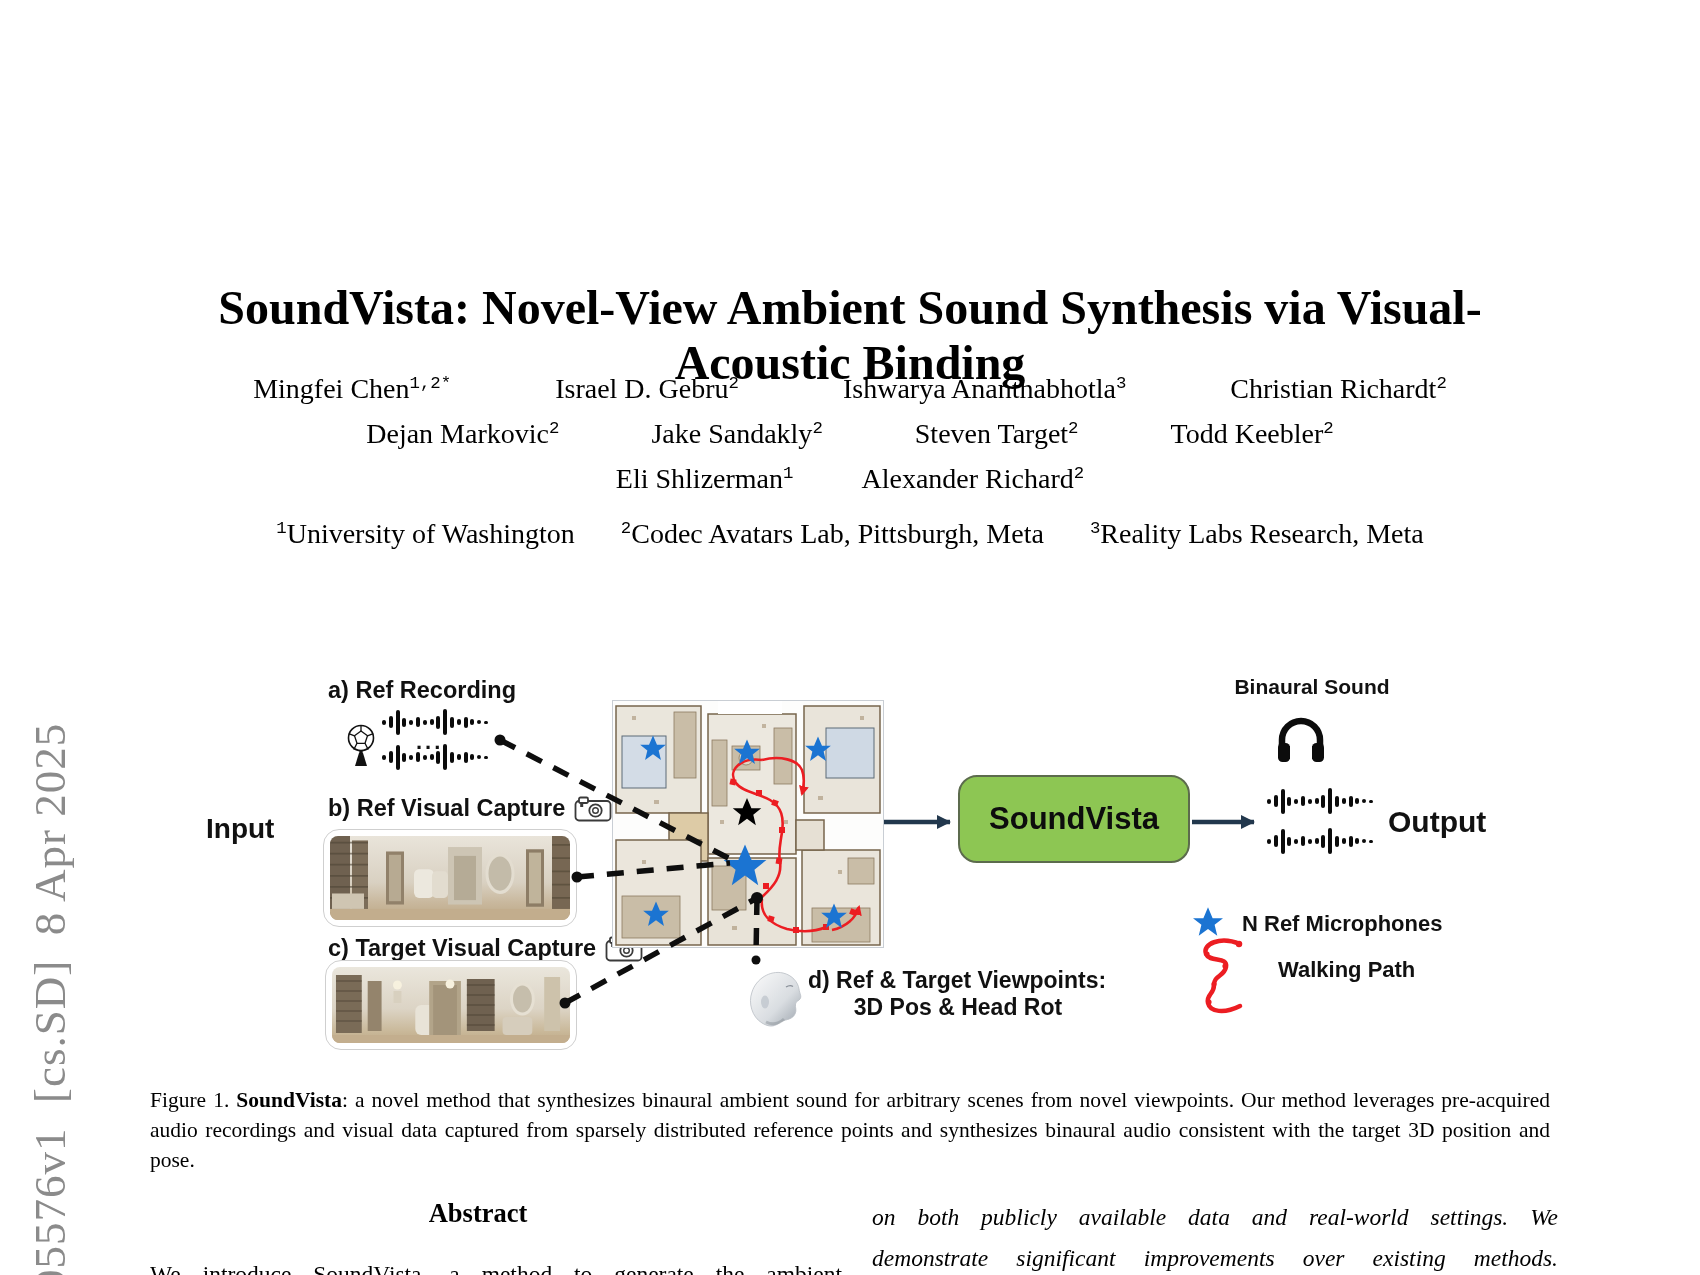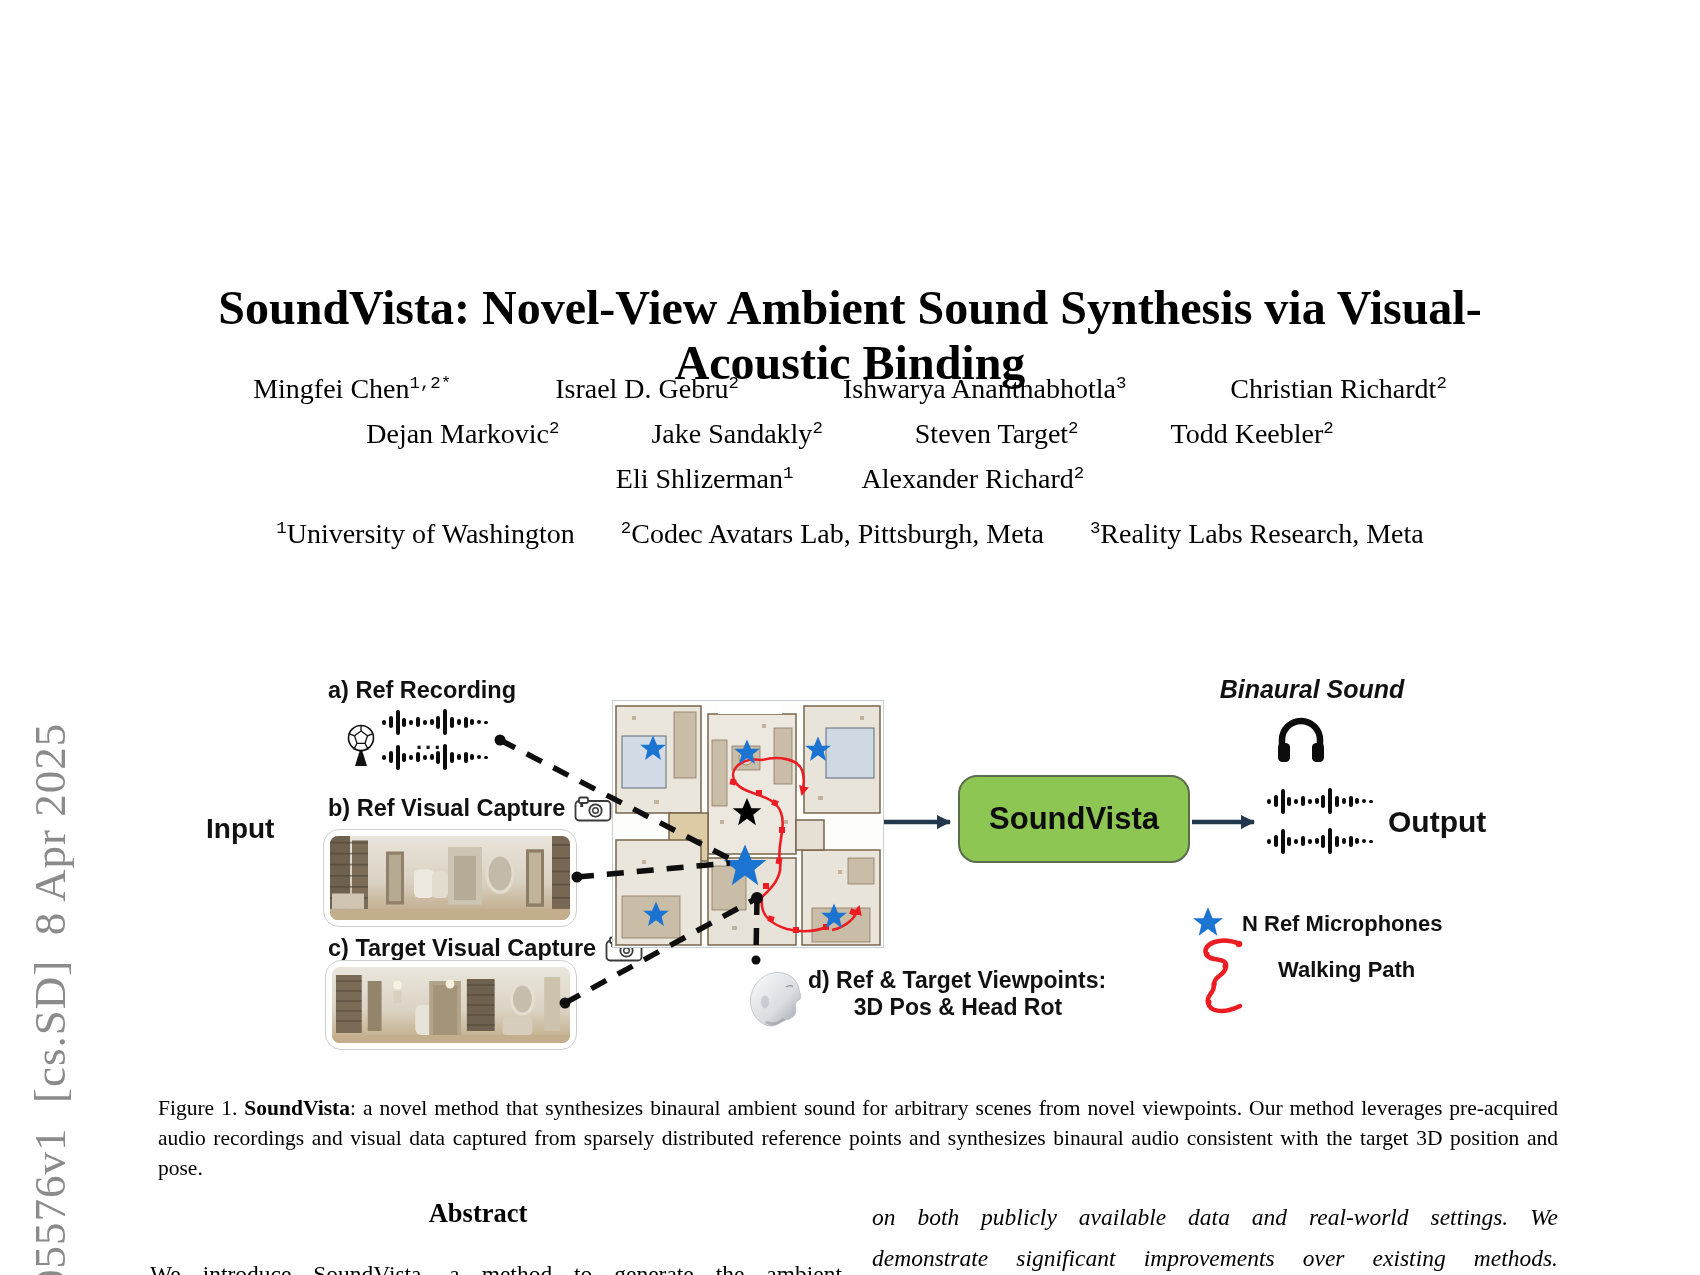--- a/index.html
+++ b/index.html
@@ -57,37 +57,37 @@
   .pano-b{left:173px;top:214px;width:254px;height:98px;}
   .pano-c{left:175px;top:345px;width:252px;height:90px;}
   .pano svg{display:block;width:100%;height:100%;border-radius:8px;}
 
   .map{left:462px;top:85px;}
 
   .sv-box{left:808px;top:160px;width:232px;height:88px;background:var(--box-green,#8dc653);
           border:2px solid #5c6b4d;border-radius:19px;display:flex;align-items:center;justify-content:center;
           font-size:31px;font-weight:bold;color:#0d0d0d;box-sizing:border-box;}
 
-  .binaural-lbl{left:1056px;top:60px;width:212px;text-align:center;font-size:25px;font-weight:bold;font-style:italic;}
+  .binaural-lbl{left:1056px;top:60px;width:212px;text-align:center;font-size:21px;font-weight:bold;}
   .headphones{left:1124px;top:100px;}
   .output-lbl{left:1238px;top:190px;font-size:30px;font-weight:bold;}
 
   .legend-star{left:1041px;top:291px;}
   .legend-mic-lbl{left:1092px;top:296px;font-size:22px;font-weight:bold;}
   .squiggle{left:1044px;top:320px;}
   .legend-path-lbl{left:1128px;top:342px;font-size:22px;font-weight:bold;}
 
   .d-lbl{left:658px;top:352px;width:300px;font-size:23px;font-weight:bold;line-height:27px;}
   .d-lbl .l2{text-align:center;}
   .head-icon{left:596px;top:352px;}
 
   .overlay{position:absolute;left:0;top:0;width:1400px;height:465px;pointer-events:none;z-index:5;}
 
   
-  .caption{position:absolute;left:150px;top:1085px;width:1400px;margin:8px;font-size:21.5px;
+  .caption{position:absolute;left:150px;top:1085px;width:1400px;margin:0;font-size:21.5px;
            line-height:30px;text-align:justify;}
   .abs-head{position:absolute;left:132px;top:1198px;width:692px;text-align:center;
             font-size:26.5px;font-weight:bold;}
   .right-col{position:absolute;left:872px;top:1197px;width:686px;font-style:italic;font-size:23.5px;
              line-height:41px;}
   .right-col div{text-align:justify;text-align-last:justify;}
   .left-partial{position:absolute;left:150px;top:1259px;width:692px;font-size:23.5px;line-height:30px;
                 text-align:justify;text-align-last:justify;}
 </style>
 </head>

